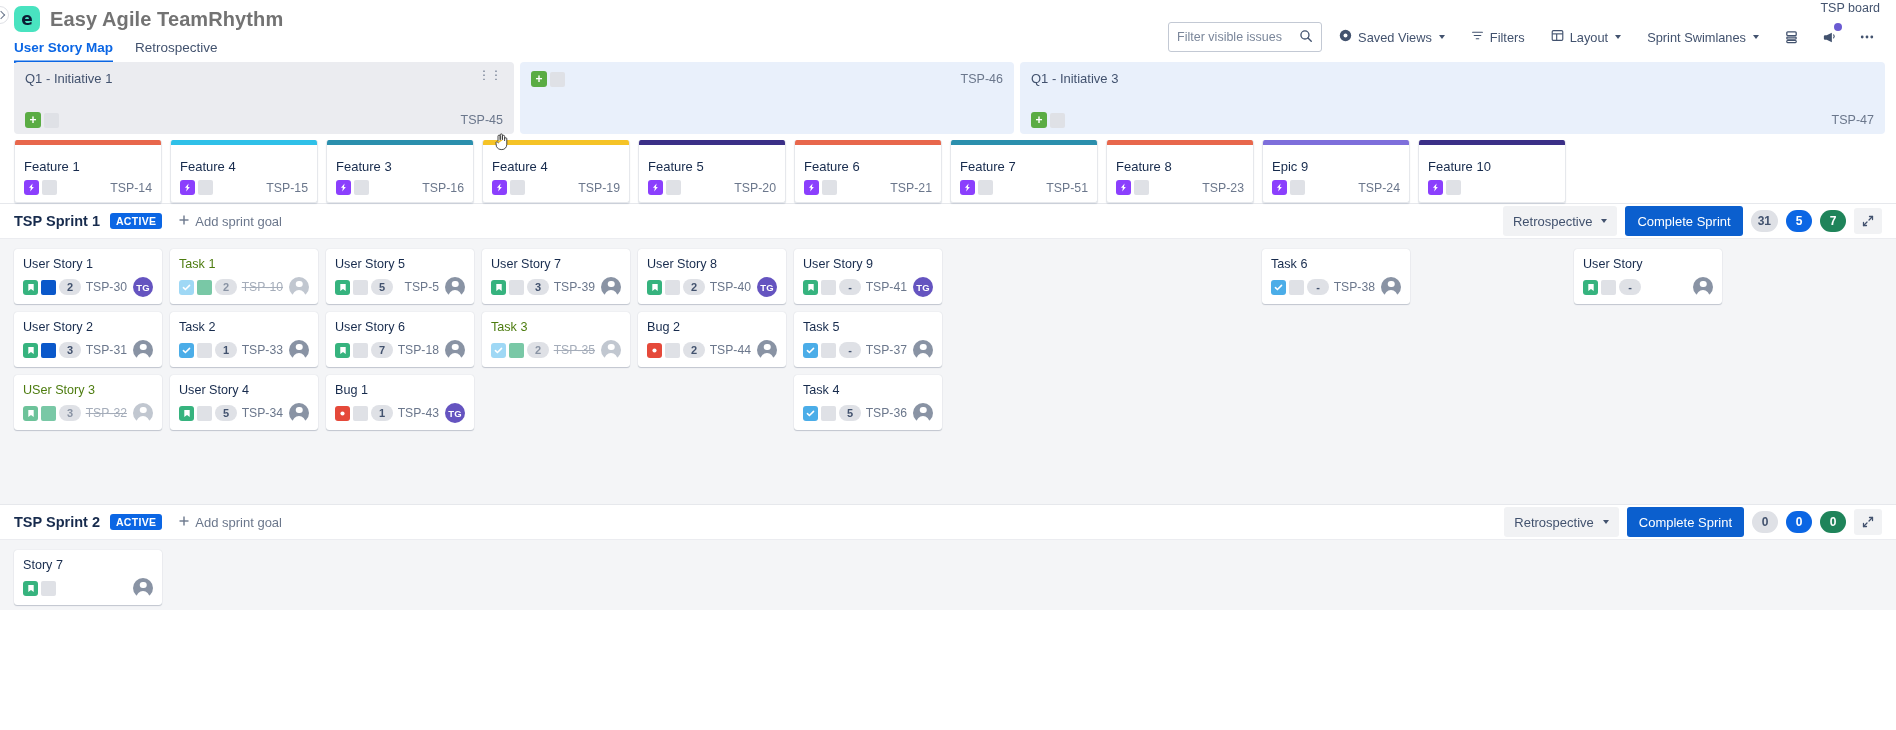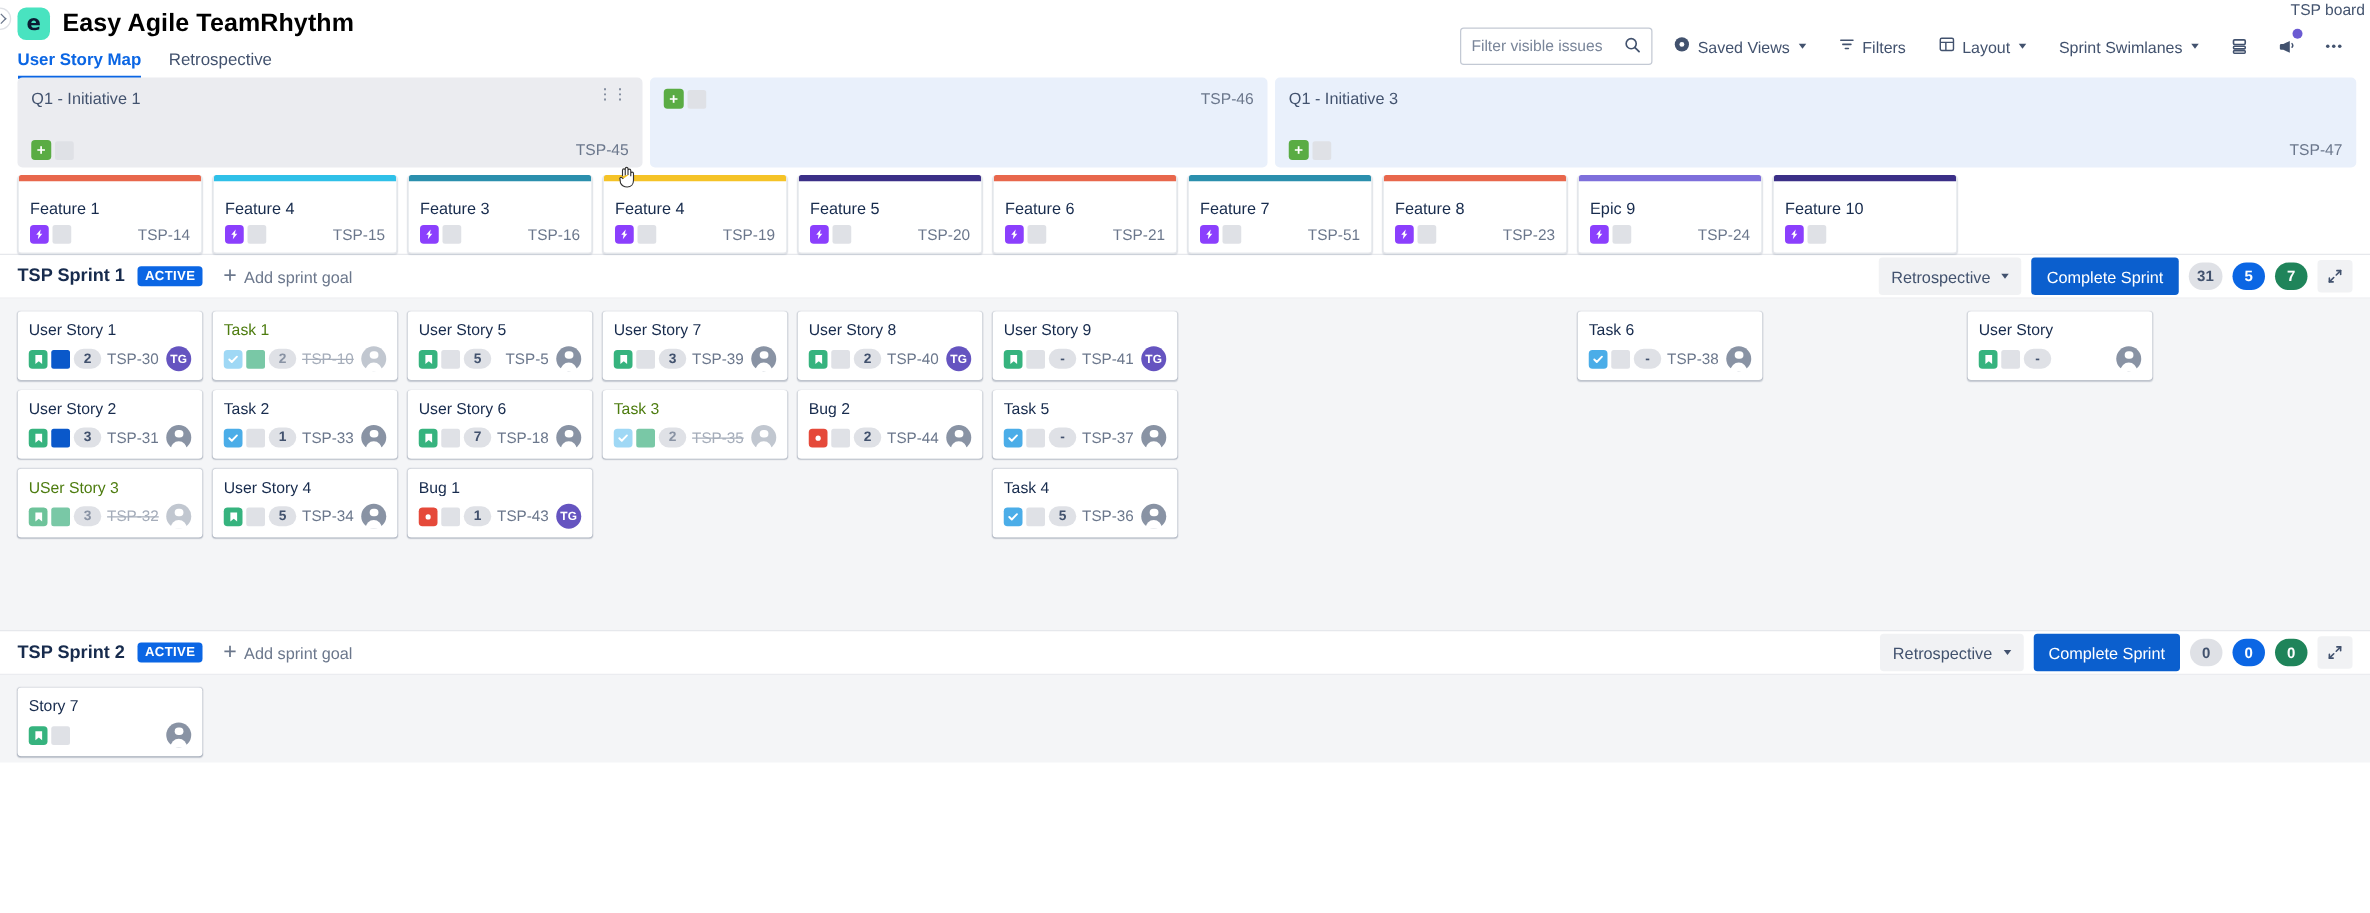--- a/index.html
+++ b/index.html
@@ -13,23 +13,23 @@
     -webkit-font-smoothing:antialiased;
   }
   
   .topbar { position:relative; height:58px; background:#fff; }
   .brand { display:flex; align-items:center; gap:10px; padding:6px 0 0 14px; }
   .logo {
     width:26px;height:26px;border-radius:7px;background:#49e3c0;
     display:flex;align-items:center;justify-content:center;
     font-weight:700;font-size:17px;color:#0b1b33;font-family:"DejaVu Sans",sans-serif;
   }
-  .brand-title { font-size:20px; font-weight:600; letter-spacing:.1px; color:#000000; }
+  .brand-title { font-size:20px; font-weight:600; letter-spacing:.1px; color:#737373; }
   .board-label {
-    position:absolute; right:4px; top:1px; font-size:12.5px; color:#44546f;
+    position:absolute; right:16px; top:1px; font-size:12.5px; color:#44546f;
   }
   .collapse-handle{
     position:absolute;left:-9px;top:6px;width:18px;height:18px;border-radius:50%;
     background:#fff;border:1px solid #dfe1e6;
   }
   .collapse-handle::after{
     content:"";position:absolute;left:6px;top:5px;width:5px;height:5px;
     border-right:1.4px solid #6b778c;border-bottom:1.4px solid #6b778c;
     transform:rotate(-45deg);
   }

